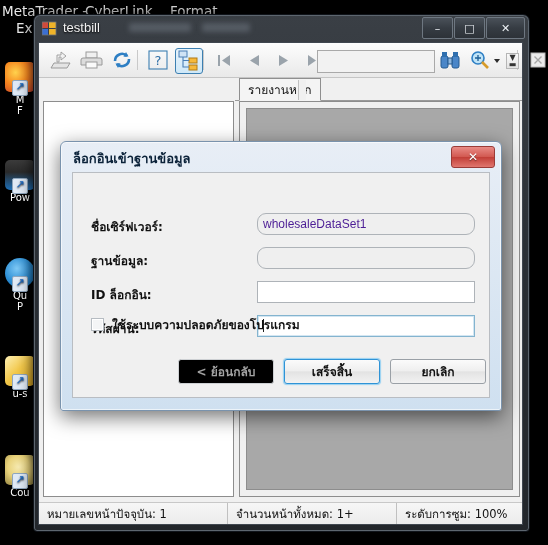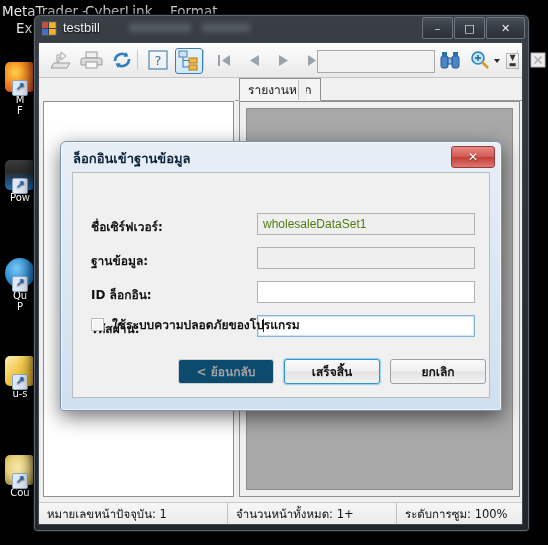--- a/index.html
+++ b/index.html
@@ -94,36 +94,36 @@
              color:#fff;font-size:12px;font-weight:bold;display:flex;align-items:center;justify-content:center;
              text-shadow:0 1px 1px rgba(0,0,0,.5);}
   #dlg-body{position:absolute;left:11px;top:30px;width:418px;height:226px;
             background:#f0f0f0;border:1px solid #b9bdc2;box-sizing:border-box;}
 
   .frow{position:absolute;left:18px;width:384px;height:24px;}
   .flab{position:absolute;left:0;top:4px;font-size:12px;color:#101010;font-weight:bold;white-space:nowrap;}
   .finp{position:absolute;left:166px;width:218px;height:22px;box-sizing:border-box;
         border:1px solid #aeb3b8;background:#fff;font-size:12px;color:#303030;
         padding:2px 5px;line-height:17px;}
-  .finp.dis{background:#efefef;color:#4d7c0f;}
+  .finp.dis{background:#efefef;color:#4c1d95;border-radius:9px;}
   .finp.focus{border-color:#84b4cf;box-shadow:0 0 0 1px #d3e6f2 inset;}
   .caret{display:inline-block;width:1px;height:13px;background:#222;vertical-align:-2px;
          animation:bl 1.1s step-end infinite;}
   @keyframes bl{50%{opacity:0}}
 
   .chkrow{position:absolute;left:18px;top:142px;display:flex;align-items:center;gap:8px;}
   .chk{width:13px;height:13px;border:1px solid #b6bcc2;background:#f4f5f6;box-sizing:border-box;
        box-shadow:0 0 0 1px #fff inset;}
   .chklab{font-size:12px;color:#101010;font-weight:bold;}
 
   .btnrow{position:absolute;left:0;top:186px;width:100%;height:26px;}
   .dbtn{position:absolute;top:0;width:96px;height:25px;box-sizing:border-box;border-radius:3px;
         border:1px solid #9aa0a6;background:linear-gradient(180deg,#fbfbfb 0%,#efefef 46%,#e3e3e3 52%,#f2f2f2 100%);
         font-size:12px;color:#101010;font-weight:bold;display:flex;align-items:center;justify-content:center;}
-  .dbtn.dis{color:#a2a2a2;border-color:#cdd0d3;background:#0c4a6e;}
+  .dbtn.dis{color:#a2a2a2;border-color:#cdd0d3;background:#000000;}
   .dbtn.def{border-color:#2f93d6;box-shadow:0 0 0 1px #9fd4f2,0 0 2px #3da5e4;}
 
   svg{display:block;}
 </style>
 </head>
 <body>
 
 <div id="desktop">
 
   <div class="bg-menu">

